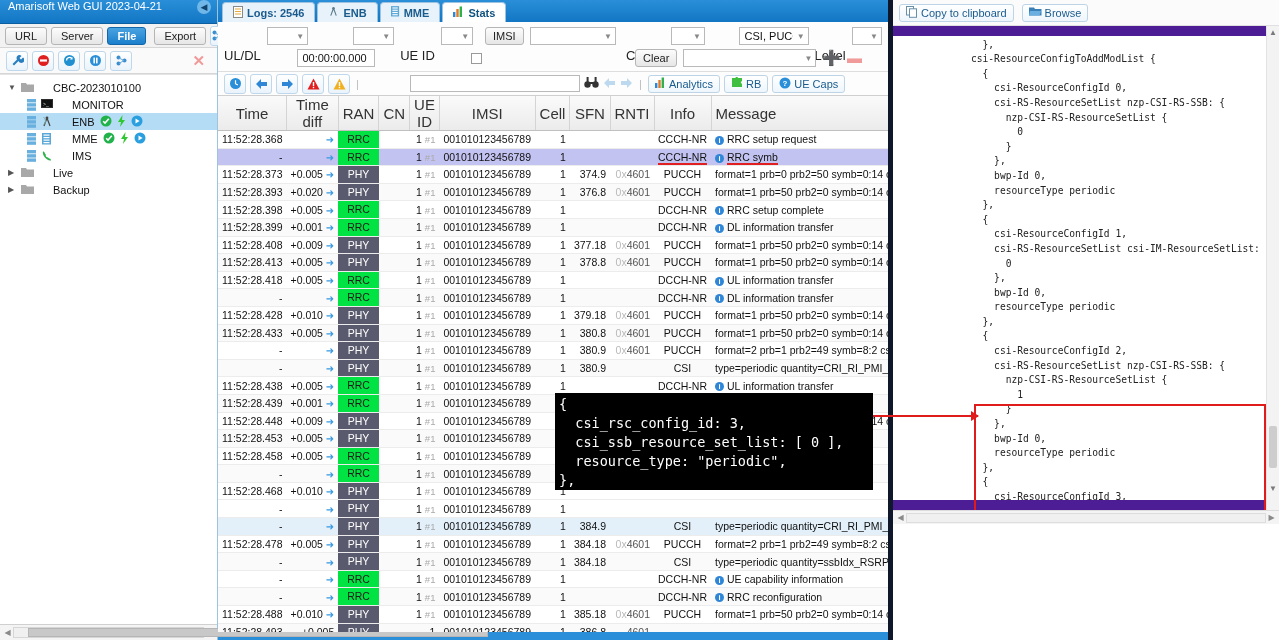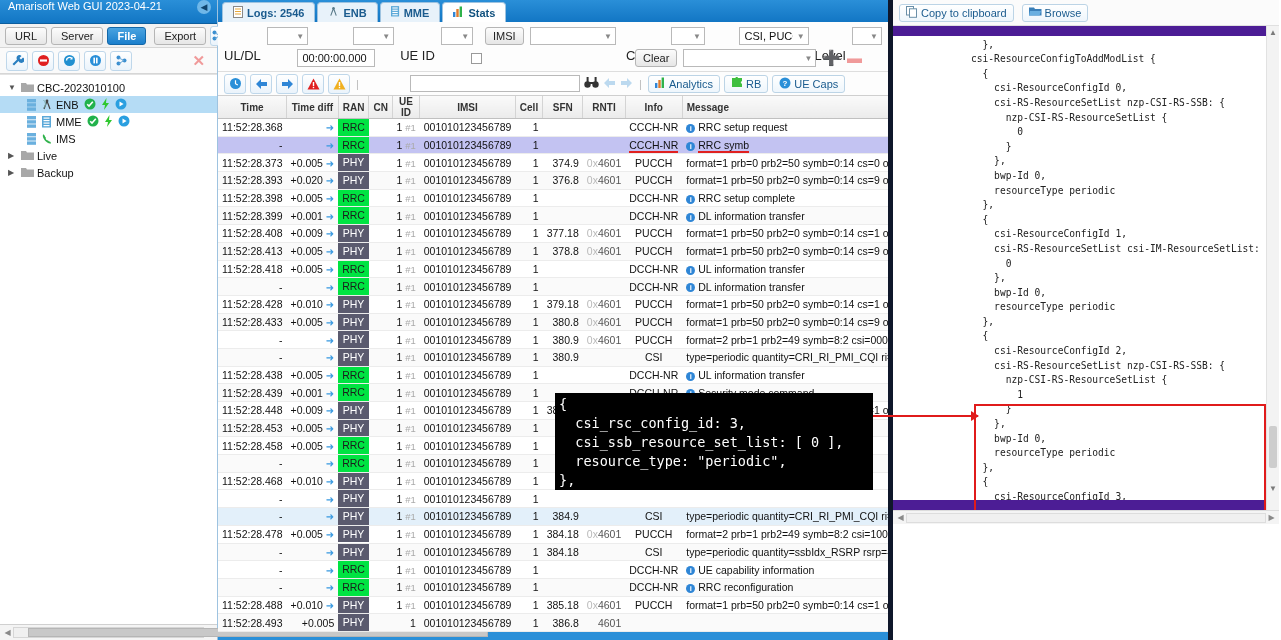--- a/index.html
+++ b/index.html
@@ -67,21 +67,21 @@
   .x-close { color: #f09a9a; font-size: 15px; font-weight: bold; cursor: pointer; padding-right:6px;}
   .tree {
     flex: 1; overflow: hidden;
     background: #ffffff; padding: 4px 0 0 0;
     border-top: 1px solid #e3e3e3;
   }
   .tnode { display: flex; align-items: center; height: 17px; padding-left: 6px; cursor: pointer; font-size: 11px; color:#111; }
   .tnode.sel { background: #b5dcf5; }
   .tnode .arrow { width: 12px; color: #555; font-size: 8px; }
   .tnode .ico { width: 15px; display:inline-flex; justify-content:center; }
-  .tnode .lbl { margin-left: 2px; }
+  .tnode .lbl { margin-left: 18px; }
   .tnode.lvl2 { padding-left: 24px; }
   .tnode.lvl1 { padding-left: 8px; }
   .badge-ico { margin-left: 5px; font-size: 11px; }
   .folder { color: #9a9a9a; }
   .sb-bottom {
     height: 16px; border-top: 1px solid #d0d0d0; background:#f4f4f4;
     display: flex; align-items: center; padding: 0 2px;
   }
   .hscroll { flex:1; height: 11px; background: #f0f0f0; border:1px solid #d6d6d6; position: relative;}
   .hscroll .thumb { position:absolute; left: 14px; top:0; bottom:0; width: 460px; background:#c8c8c8; border:1px solid #b5b5b5;}
@@ -144,21 +144,21 @@
     display: flex; align-items: center; gap: 3px; padding: 0 6px;
     font-size: 11px; color: #1a5b8e; cursor: pointer;
   }
 
   
   .logwrap { flex: 1; position: relative; overflow: hidden; background: #fff; display:flex; }
   .logtable { flex:1; border-collapse: collapse; font-size: 10.5px; table-layout: fixed; }
   .logtable th {
     background: linear-gradient(#fafafa,#ebebeb);
     border-right: 1px solid #d4d4d4; border-bottom: 1px solid #c0c0c0;
-    font-weight: bold; color: #333; height: 15px; font-size: 10px;
+    font-weight: normal; color: #333; height: 15px; font-size: 15px;
     padding: 0 4px;
   }
   .logtable td {
     border-bottom: 1px solid #ececec;
     height: 16.6px; padding: 0 4px; color: #111; white-space: nowrap; overflow:hidden;
   }
   .logtable tr.alt td { background: #fafafa; }
   .logtable tr.sel td { background: #c3c3f2; }
   .logtable tr.hl td { background: #e3f0fa; }
   td.c-time, td.c-diff { text-align: right; }
@@ -311,20 +311,37 @@
       <div class="tnode lvl1">
         <span class="arrow">▼</span>
         <span class="ico folder">
           <svg width="13" height="11" viewBox="0 0 13 11">
               <path d="M0 1h5l1 1.5h7V10H0z" fill="#a8a8a8"></path>
             </svg>
         </span>
         <span class="lbl">CBC-2023010100</span>
       </div>
 
+      <div class="tnode lvl2">
+        <span class="ico">
+          <svg width="10" height="12" viewBox="0 0 10 12">
+              <rect x="0" y="0" width="9" height="3.4" fill="#6ab0de"></rect>
+              <rect x="0" y="4.2" width="9" height="3.4" fill="#6ab0de"></rect>
+              <rect x="0" y="8.4" width="9" height="3.4" fill="#6ab0de"></rect>
+            </svg>
+        </span>
+        <span class="ico">
+          <svg width="12" height="11" viewBox="0 0 12 11">
+              <rect x="0" y="0" width="12" height="9" fill="#2d2d2d"></rect>
+              <rect x="1" y="1" width="10" height="7" fill="#101010"></rect>
+              <text x="2" y="6.5" font-size="5" fill="#ddd">&gt;_</text>
+            </svg>
+        </span>
+        <span class="lbl">MONITOR</span>
+      </div>
 
       <div class="tnode lvl2 sel">
         <span class="ico">
           <svg width="10" height="12" viewBox="0 0 10 12">
               <rect x="0" y="0" width="9" height="3.4" fill="#6ab0de"></rect>
               <rect x="0" y="4.2" width="9" height="3.4" fill="#6ab0de"></rect>
               <rect x="0" y="8.4" width="9" height="3.4" fill="#6ab0de"></rect>
             </svg>
         </span>
         <span class="ico">

